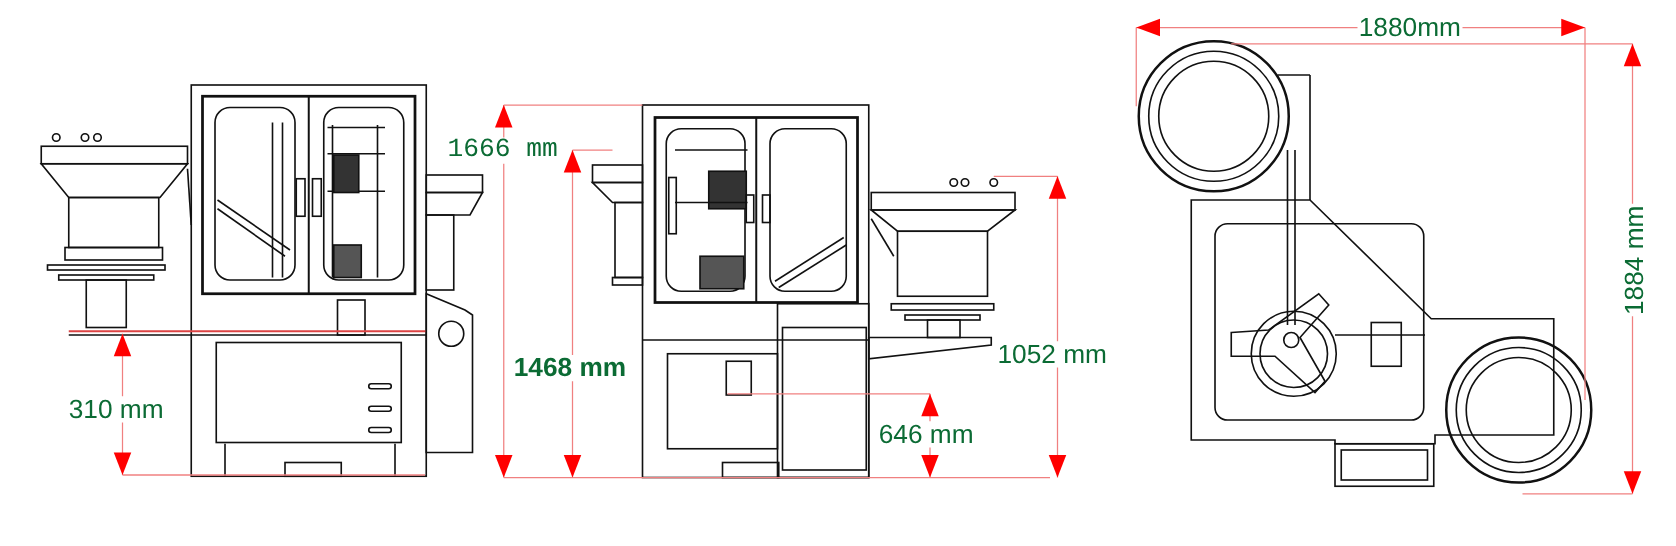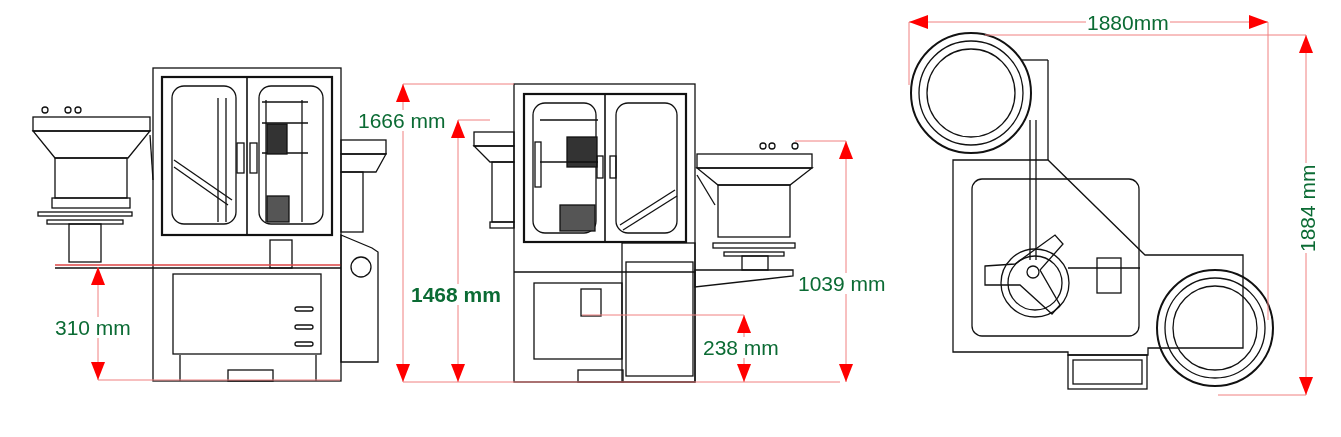--- a/index.html
+++ b/index.html
@@ -179,18 +179,18 @@
     <polygon points="1268,22 1249,15 1249,29" fill="#f00"></polygon>
     <line x1="985" y1="35" x2="1306" y2="35" stroke="#f08080" stroke-width="1"></line>
     <line x1="1306" y1="35" x2="1306" y2="395" stroke="#f08080" stroke-width="1"></line>
     <line x1="1218" y1="395" x2="1306" y2="395" stroke="#f08080" stroke-width="1"></line>
     <polygon points="1306,35 1299,53 1313,53" fill="#f00"></polygon>
     <polygon points="1306,395 1299,377 1313,377" fill="#f00"></polygon>
   </g>
 </svg>
 
 <div class="lbl" style="left:54px; top:317px;">310 mm</div>
-<div class="lbl" style="left:357px; top:110px;">1666 mm</div>
+<div class="lbl" style="left:357px; top:110px;font-family:Liberation Mono, monospace;">1666 mm</div>
 <div class="lbl" style="left:410px; top:284px;font-weight:bold;">1468 mm</div>
-<div class="lbl" style="left:702px; top:337px;">238 mm</div>
-<div class="lbl" style="left:797px; top:273px;">1039 mm</div>
+<div class="lbl" style="left:702px; top:337px;">646 mm</div>
+<div class="lbl" style="left:797px; top:273px;">1052 mm</div>
 <div class="lbl" style="left:1086px; top:12px;">1880mm</div>
 <div class="lbl vert" style="left:1297px; top:253px;">1884 mm</div>
 
 </body></html>

